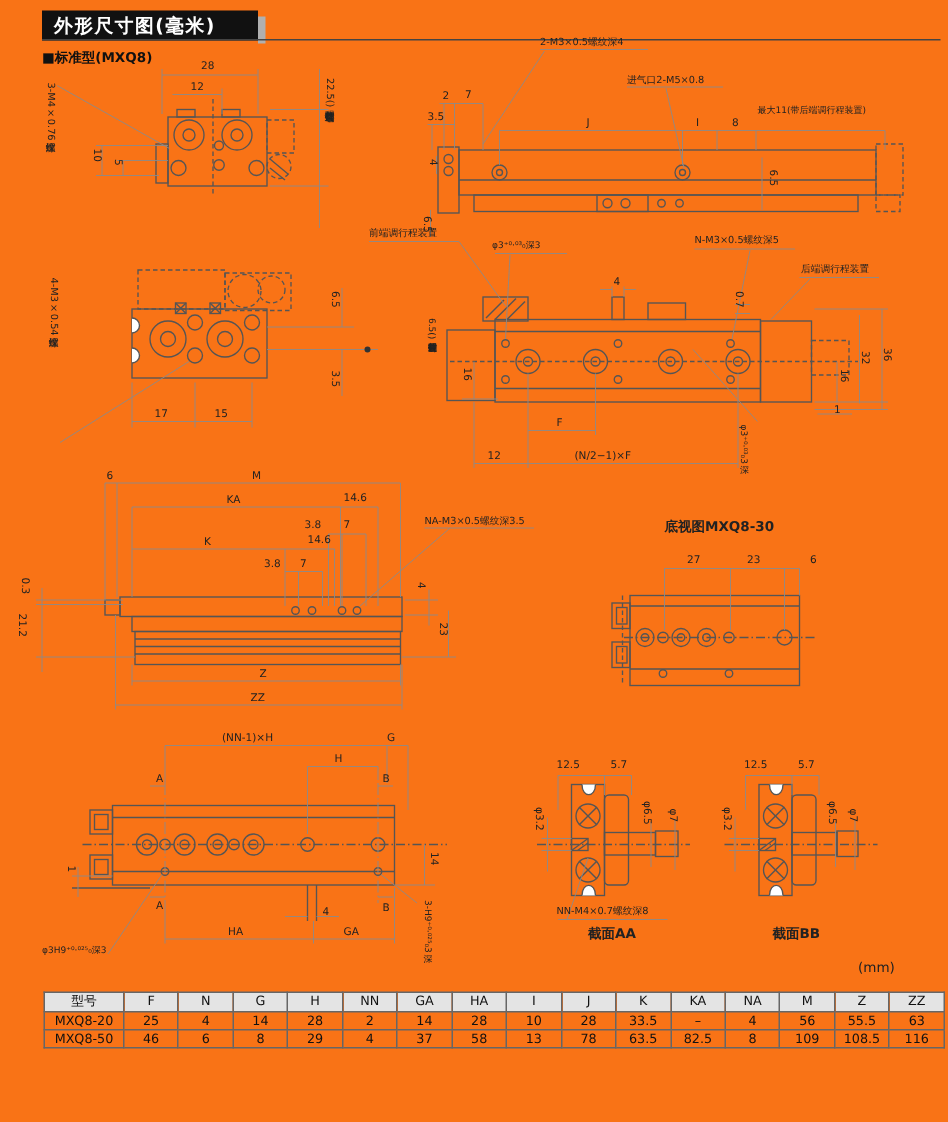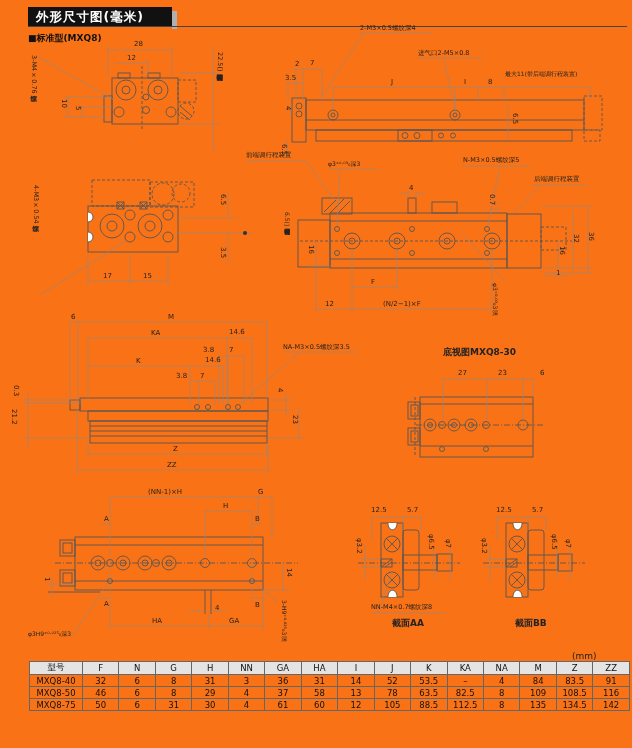--- a/index.html
+++ b/index.html
@@ -9,21 +9,21 @@
             display:flex;align-items:center;}
   .titlebar span{color:#fff;font-size:12.5px;font-weight:bold;padding-left:8px;letter-spacing:1px;}
   .title-shadow{position:absolute;left:172px;top:11px;width:5px;height:18px;background:#b0b0b0;}
   .title-rule{position:absolute;left:28px;top:26px;width:599px;height:0;border-top:1px solid #444;}
   .subtitle{position:absolute;left:28px;top:32px;font-size:9px;font-weight:bold;color:#111;}
   .lb{position:absolute;font-size:7px;line-height:1.05;white-space:nowrap;color:#222;}
   .v{writing-mode:vertical-rl;text-orientation:mixed;}
   .n65{font-size:6.5px;text-align:center;}
   .n6{font-size:6px;}
   .big{font-size:9px;font-weight:bold;}
-  .unit{font-size:9px;margin-top:10px;}
+  .unit{font-size:9px;}
   svg.art{position:absolute;left:0;top:0;}
   .dim-table{position:absolute;left:29px;top:661px;width:601px;border-collapse:collapse;
              table-layout:fixed;font-size:8.5px;}
   .dim-table th,.dim-table td{border:1px solid #666;text-align:center;padding:0;height:11px;
              font-weight:normal;overflow:hidden;color:#111;}
   .dim-table th{background:#e4e4e4;}
   .dim-table col.model{width:53px;}
 </style>
 </head>
 <body>
@@ -541,69 +541,51 @@
         <th>K</th>
         <th>KA</th>
         <th>NA</th>
         <th>M</th>
         <th>Z</th>
         <th>ZZ</th>
       </tr>
     </thead>
     <tbody>
       <tr>
-          <td>MXQ8-40</td>
-          <td>32</td>
-          <td>6</td>
-          <td>8</td>
-          <td>31</td>
-          <td>3</td>
-          <td>36</td>
-          <td>31</td>
+          <td>MXQ8-20</td>
+          <td>25</td>
+          <td>4</td>
           <td>14</td>
-          <td>52</td>
-          <td>53.5</td>
+          <td>28</td>
+          <td>2</td>
+          <td>14</td>
+          <td>28</td>
+          <td>10</td>
+          <td>28</td>
+          <td>33.5</td>
           <td>–</td>
           <td>4</td>
-          <td>84</td>
-          <td>83.5</td>
-          <td>91</td>
+          <td>56</td>
+          <td>55.5</td>
+          <td>63</td>
         </tr>
       <tr>
           <td>MXQ8-50</td>
           <td>46</td>
           <td>6</td>
           <td>8</td>
           <td>29</td>
           <td>4</td>
           <td>37</td>
           <td>58</td>
           <td>13</td>
           <td>78</td>
           <td>63.5</td>
           <td>82.5</td>
           <td>8</td>
           <td>109</td>
           <td>108.5</td>
           <td>116</td>
         </tr>
-      <tr>
-          <td>MXQ8-75</td>
-          <td>50</td>
-          <td>6</td>
-          <td>31</td>
-          <td>30</td>
-          <td>4</td>
-          <td>61</td>
-          <td>60</td>
-          <td>12</td>
-          <td>105</td>
-          <td>88.5</td>
-          <td>112.5</td>
-          <td>8</td>
-          <td>135</td>
-          <td>134.5</td>
-          <td>142</td>
-        </tr>
     </tbody>
   </table>
 
 </div>
 
 </body></html>

